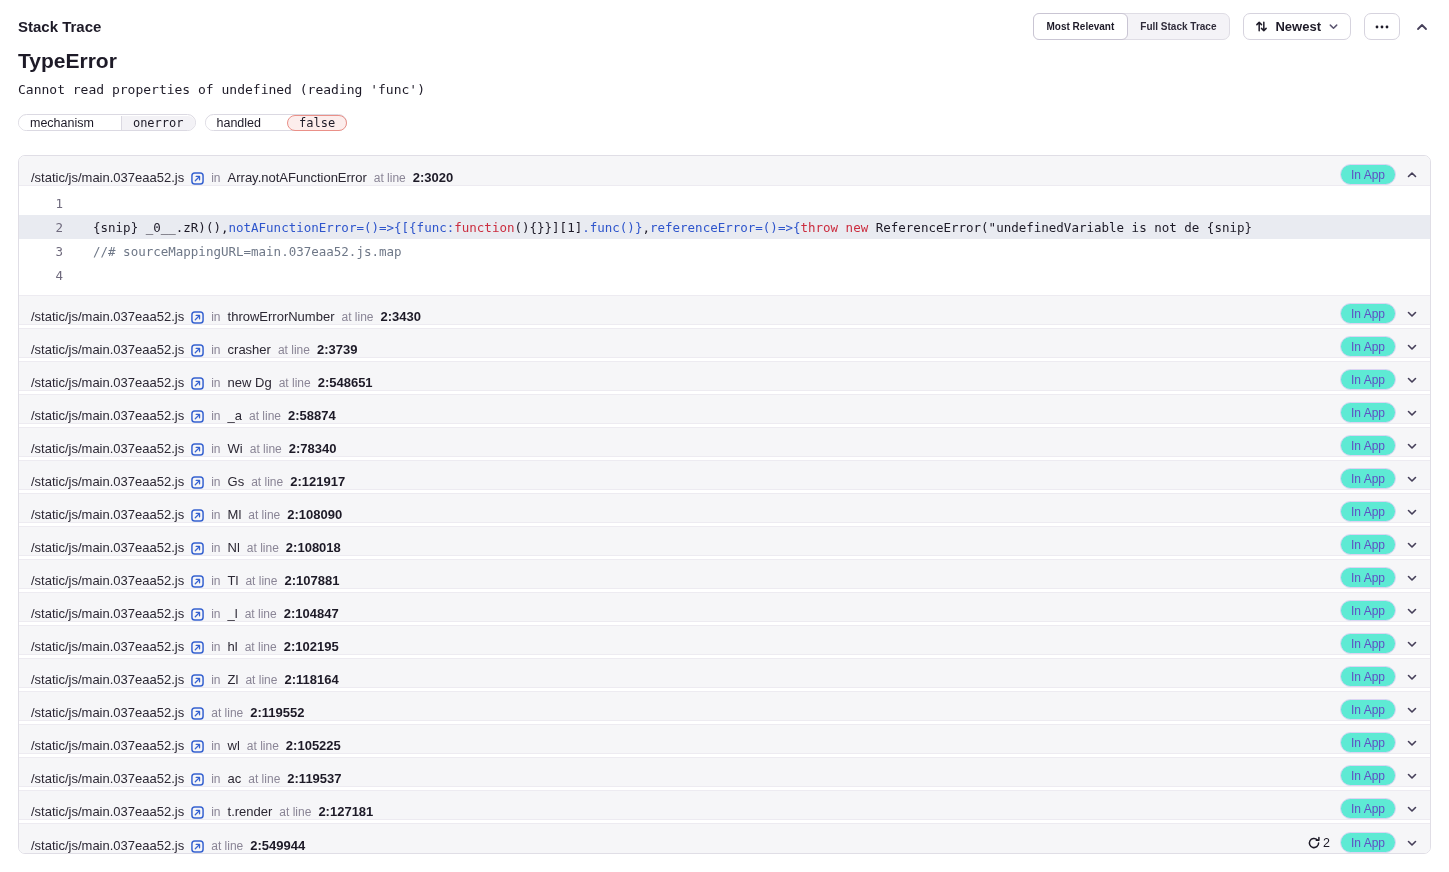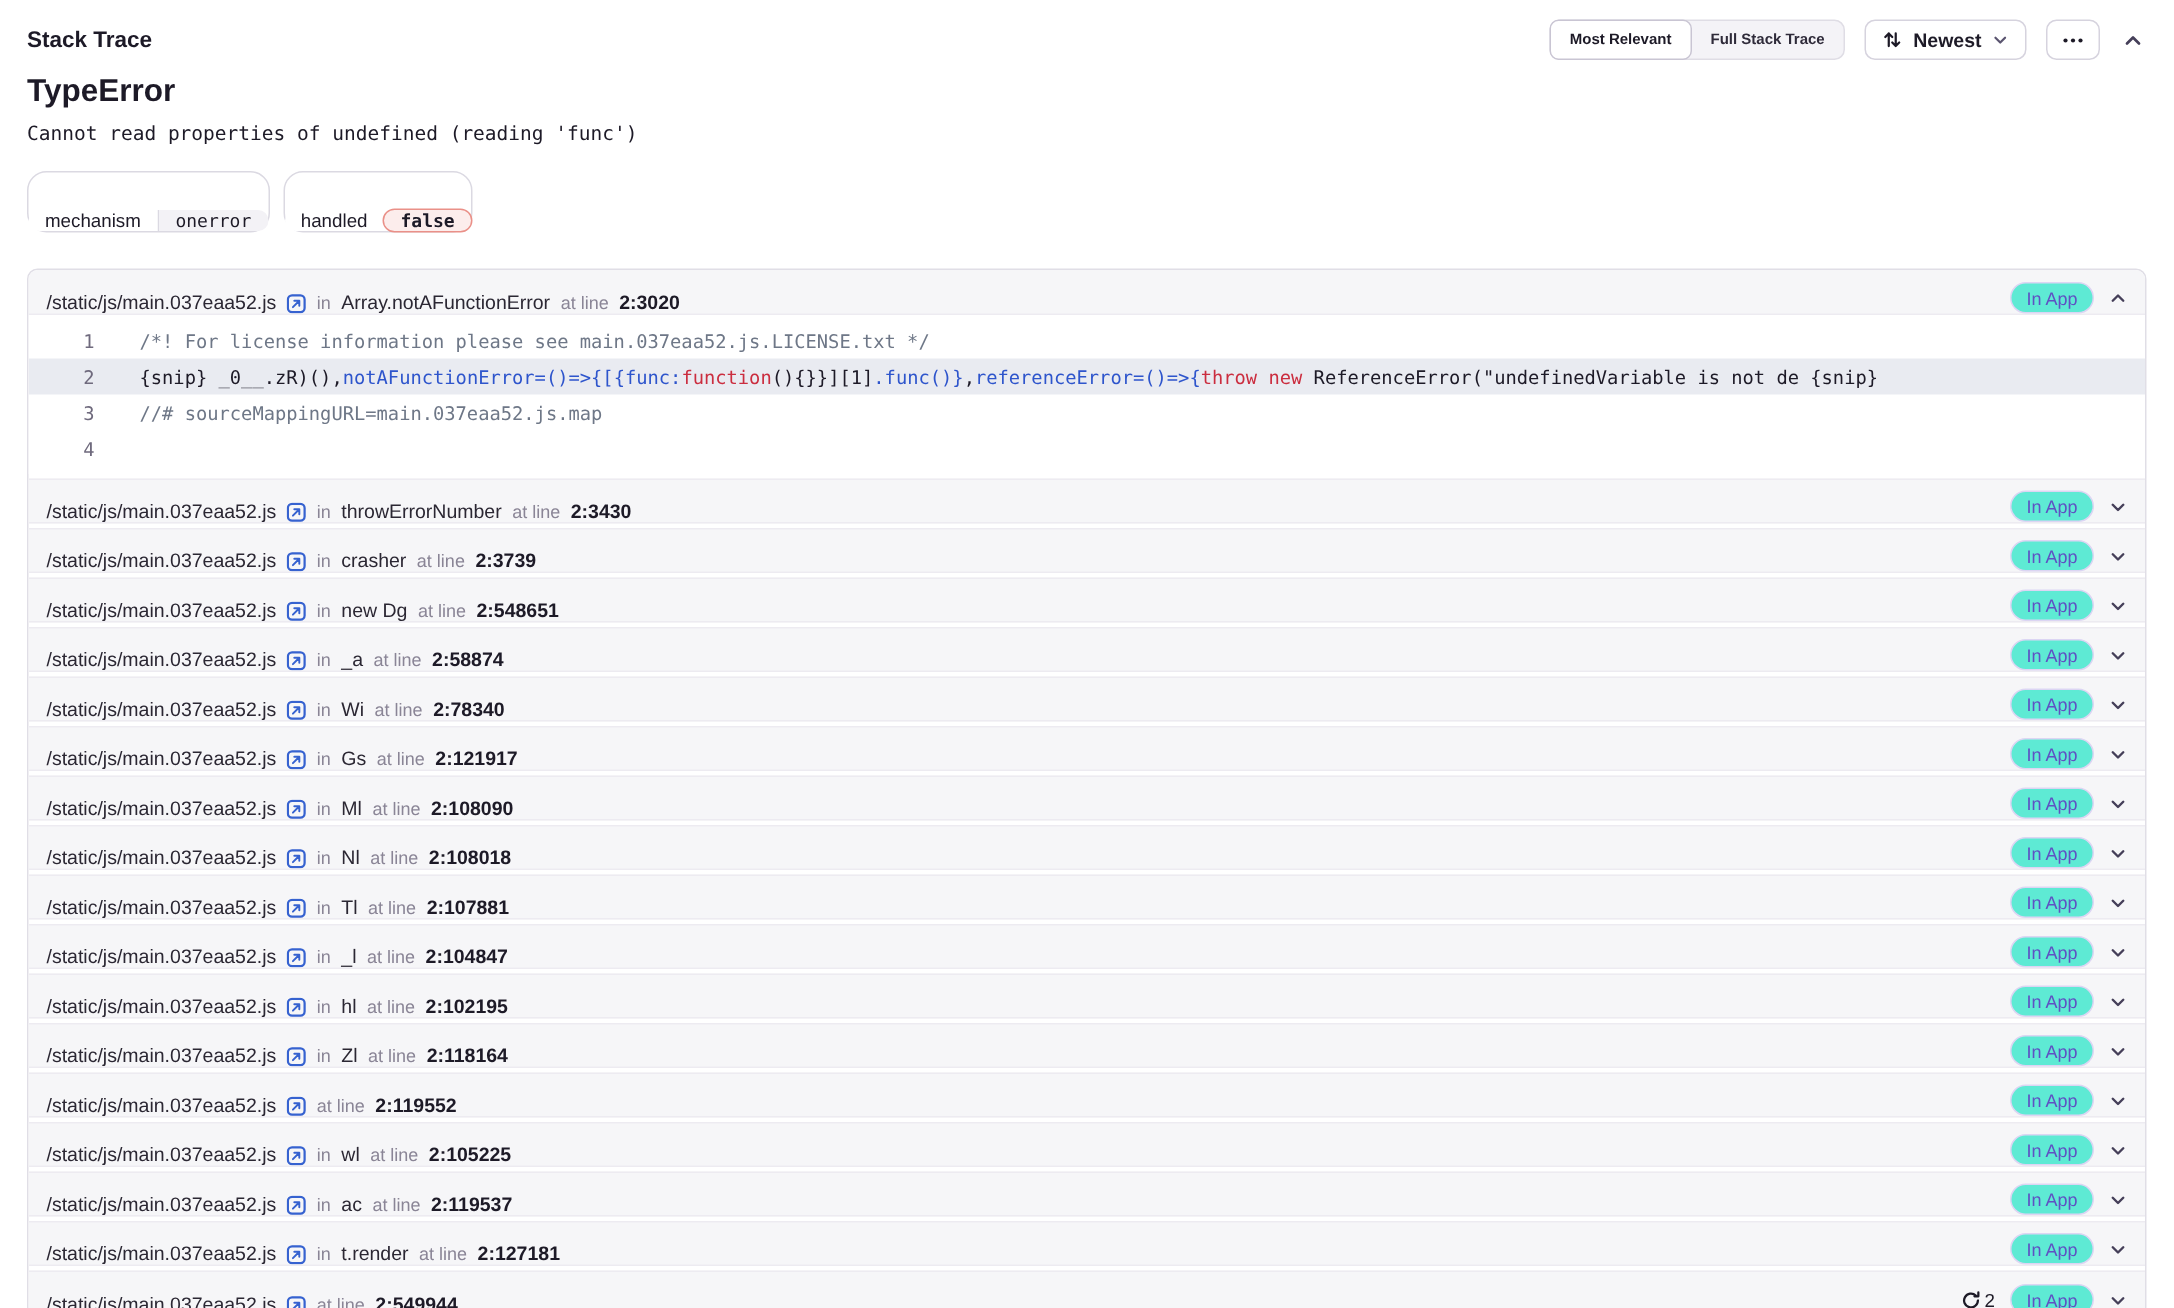--- a/index.html
+++ b/index.html
@@ -19,24 +19,24 @@
   .btn { display: flex; align-items: center; gap: 7px; background: #ffffff; border: 1px solid #d6d3de; border-radius: 7px; height: 27px; padding: 0 11px; font-size: 13px; font-weight: 700; color: #1d1a27; cursor: pointer; }
   .icon { display: inline-flex; align-items: center; justify-content: center; }
   .collapse-btn { background: none; border: none; padding: 0 2px; cursor: pointer; }
 
   
   .exc-type { font-size: 21px; font-weight: 700; color: #1d1a27; margin-top: 9px; }
   .exc-value { font-family: "DejaVu Sans Mono", "Liberation Mono", monospace; font-size: 13px; color: #1d1a27; margin-top: 9px; }
 
   
   .tags { display: flex; gap: 9px; margin-top: 17px; }
-  .tag { display: inline-flex; align-items: flex-end; border: 1px solid #dbd9e2; border-radius: 13px; height: 41px; overflow: visible; font-size: 12.5px; }
+  .tag { display: inline-flex; align-items: center; border: 1px solid #dbd9e2; border-radius: 13px; height: 17px; overflow: visible; font-size: 12.5px; gap: 16px; }
   .tag-key { display: flex; align-items: center; padding: 0 11px; background: #ffffff; border-radius: 13px 0 0 13px; color: #1d1a27; }
   .tag-val { display: flex; align-items: center; padding: 0 11px; background: #f3f2f6; border-left: 1px solid #dbd9e2; border-radius: 0 13px 13px 0; font-family: "DejaVu Sans Mono", "Liberation Mono", monospace; font-size: 12px; color: #1d1a27; }
-  .tag-val.err { background: #fcedec; border: 1px solid #ea9088; border-radius: 13px; margin: -1px; font-weight: bold; }
+  .tag-val.err { background: #fcedec; border: 1px solid #ea9088; border-radius: 13px; margin: -1px; }
 
   
   .frames-box { margin-top: 24px; border: 1px solid #e0dee6; border-radius: 7px; background: #ffffff; overflow: hidden; }
   .frame-list { display: flex; flex-direction: column; gap: 3px; }
   .frame-header { display: flex; align-items: flex-end; gap: 7px; height: 30px; padding: 0 12px; background: #f6f6f8; border-top: 1px solid #edebf1; border-bottom: 1px solid #edebf1; cursor: pointer; }
   .frame:first-child .frame-header { border-top: none; }
   .frame:last-child .frame-header { border-bottom: none; }
   .fh-path { font-size: 13px; color: #2b2733; }
   .fh-dim { font-size: 12px; color: #8a8596; }
   .fh-func { font-size: 13px; font-weight: 500; color: #2b2733; }
@@ -135,21 +135,20 @@
         <span class="icon chev">
           <svg width="12" height="12" viewBox="0 0 12 12">
                   <path class="chev-path" d="M2.5 7.5 L6 4 L9.5 7.5" fill="none" stroke="#453f59" stroke-width="1.6" stroke-linecap="round" stroke-linejoin="round"></path>
                 </svg>
         </span>
       </span>
     </div>
   <div class="code-block">
   <div class="code-line">
     <span class="ln">1</span>
-    <span class="lc"><span class="tok-comment">/*! For license information please see main.037eaa52.js.LICENSE.txt */</span></span>
   </div>
 
   <div class="code-line active">
     <span class="ln">2</span>
     <span class="lc"><span class="tok-plain">{snip} _0__.zR)(),</span><span class="tok-ident">notAFunctionError=()=&gt;{[{func:</span><span class="tok-keyword">function</span><span class="tok-plain">(){}}][1]</span><span class="tok-ident">.func()}</span><span class="tok-plain">,</span><span class="tok-ident">referenceError=()=&gt;{</span><span class="tok-keyword">throw new</span><span class="tok-plain"> ReferenceError("undefinedVariable is not de {snip}</span></span>
   </div>
 
   <div class="code-line">
     <span class="ln">3</span>
     <span class="lc"><span class="tok-comment">//# sourceMappingURL=main.037eaa52.js.map</span></span>

